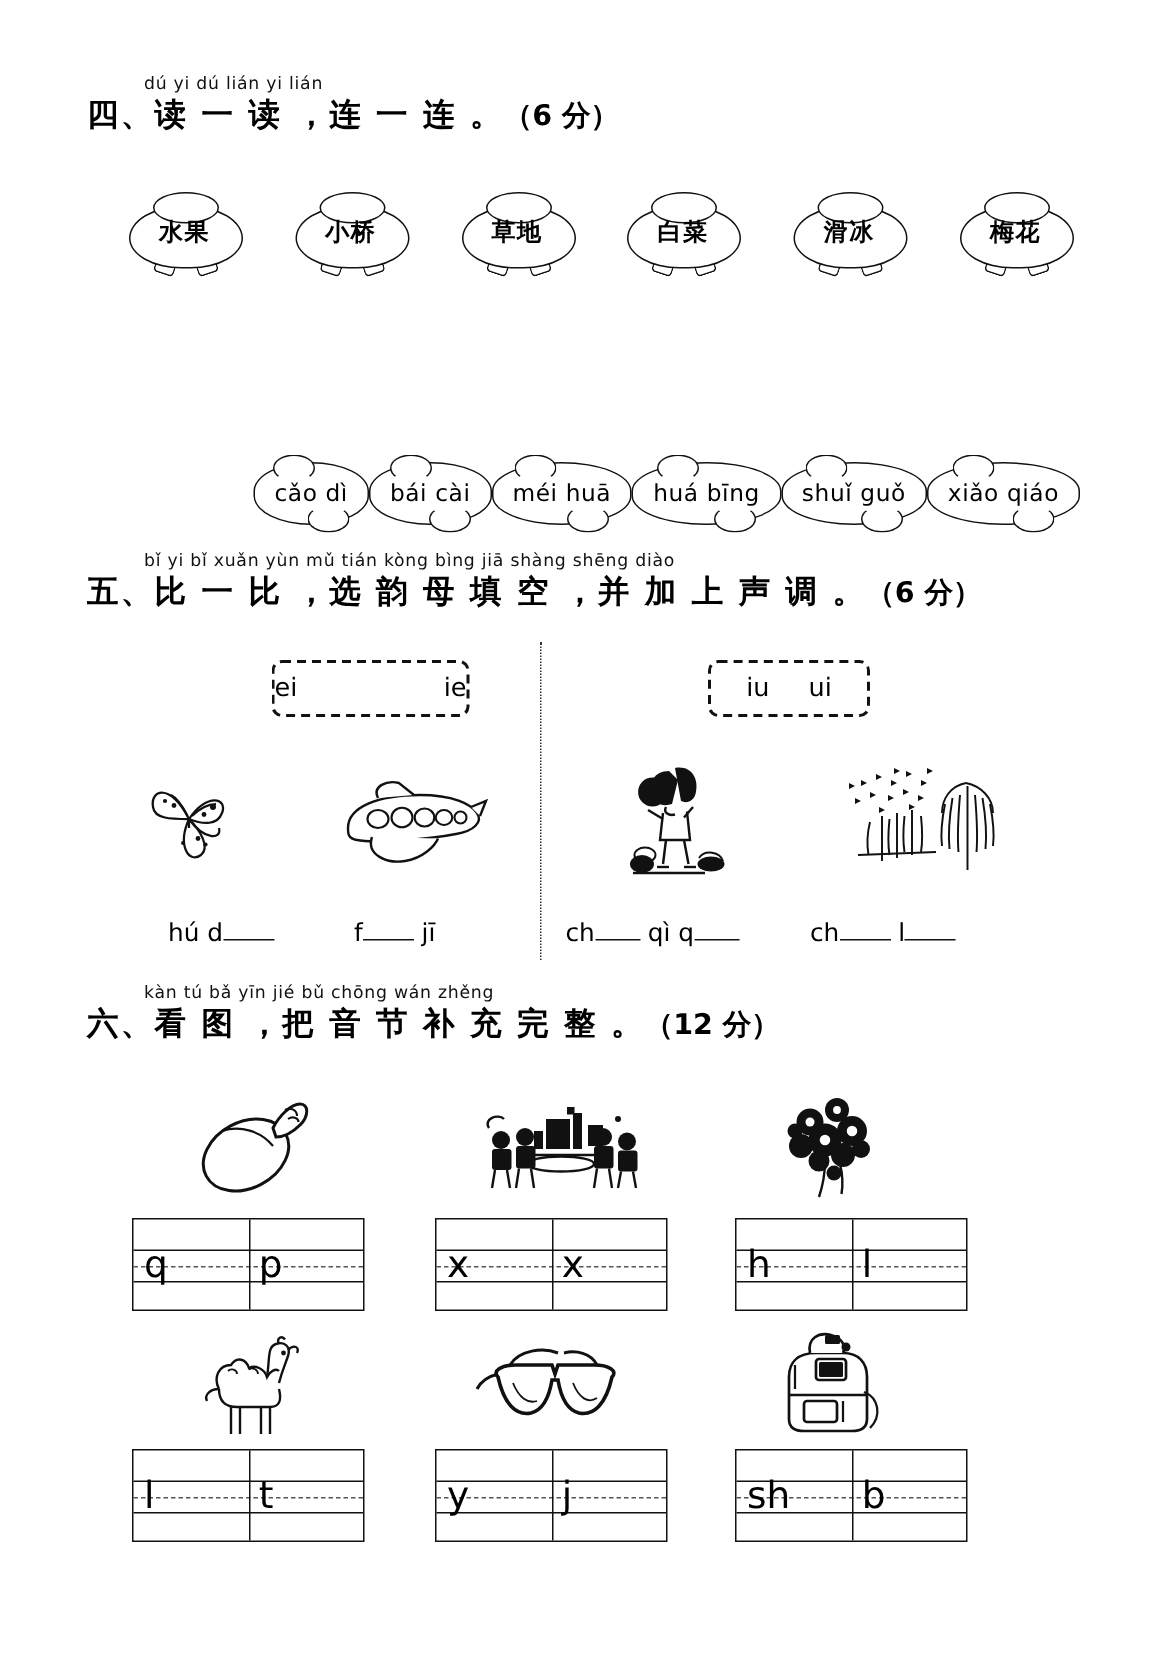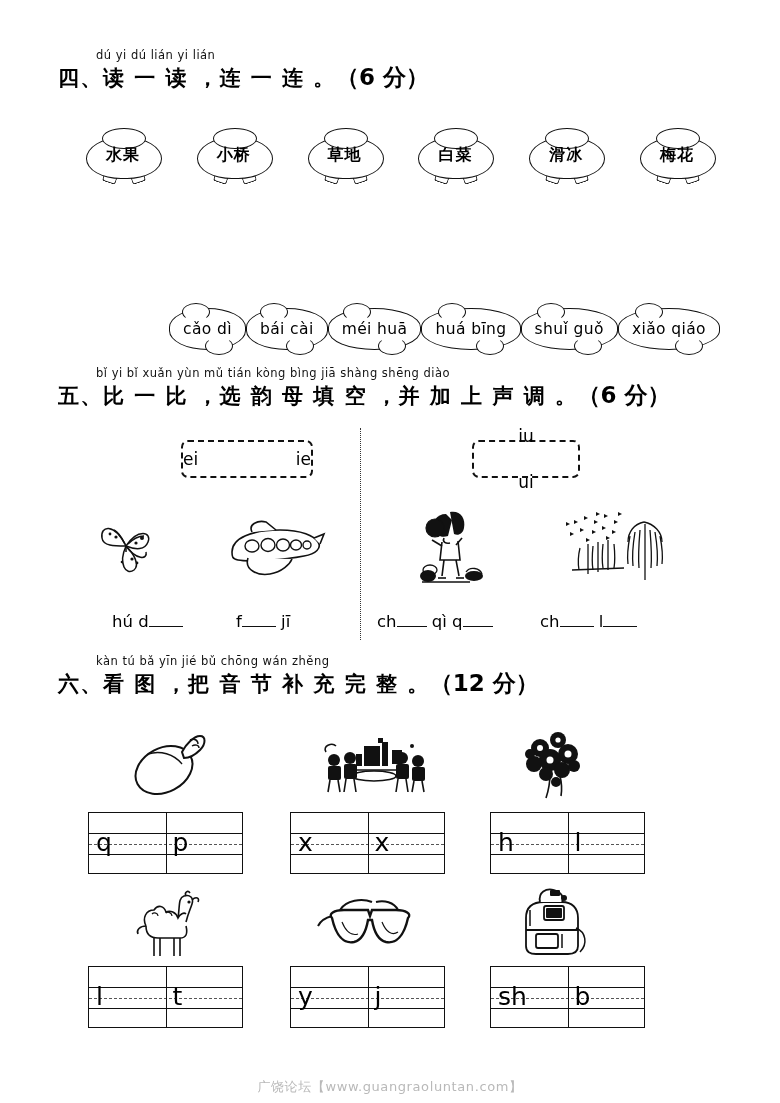--- a/index.html
+++ b/index.html
@@ -38,21 +38,21 @@
   }
   .heading {
     font-size: 21px;
     font-weight: bold;
     letter-spacing: 1.5px;
     white-space: nowrap;
     line-height: 1.15;
     font-family: "DejaVu Sans", "Liberation Sans", sans-serif;
   }
   .heading .score {
-    font-size: 23px;
+    font-size: 19px;
     letter-spacing: 0px;
   }
 
   
   .balloon-row {
     position: absolute;
     left: 80px;
     width: 640px;
     height: 62px;
     display: flex;
@@ -330,21 +330,21 @@
 
   <div class="section" style="top:366px;">
     <div class="pinyin-row" style="padding-left:38px;">bǐ  yi  bǐ     xuǎn yùn mǔ tián kòng    bìng  jiā shàng shēng diào</div>
     <div class="heading"><span>五、比 一 比 ，选 韵 母 填 空 ，并 加 上 声 调 。</span><span class="score">（6 分）</span></div>
   </div>
 
   <div class="choice-box" style="left:181px; top:440px; width:128px; height:34px;justify-content:space-between;">
     <span>ei</span>
     <span>ie</span>
   </div>
-  <div class="choice-box" style="left:472px; top:440px; width:104px; height:34px;flex-direction:column;">
+  <div class="choice-box" style="left:472px; top:440px; width:104px; height:34px;">
     <span>iu</span>
     <span>ui</span>
   </div>
 
   <div class="divider-v" style="left:360px; top:428px; height:212px;"></div>
 
   <div class="pic" style="left:92px; top:512px;">
     <svg width="72" height="70" viewBox="0 0 72 70">
       <g fill="none" stroke="#111" stroke-width="1.5">
         <path d="M34 34 C22 10, 8 14, 10 26 C11 34, 22 34, 34 34 Z"></path>
@@ -652,15 +652,14 @@
   </div>
   <div class="grid" style="left:490px; top:966px;">
     <div class="hline r1"></div>
     <div class="hdash"></div>
     <div class="hline r3"></div>
     <div class="vline"></div>
     <div class="cell c1">sh</div>
     <div class="cell c2">b</div>
   </div>
 
-  <div class="footer">广饶论坛【www.guangraoluntan.com】</div>
 
 </div>
 
 </body></html>

